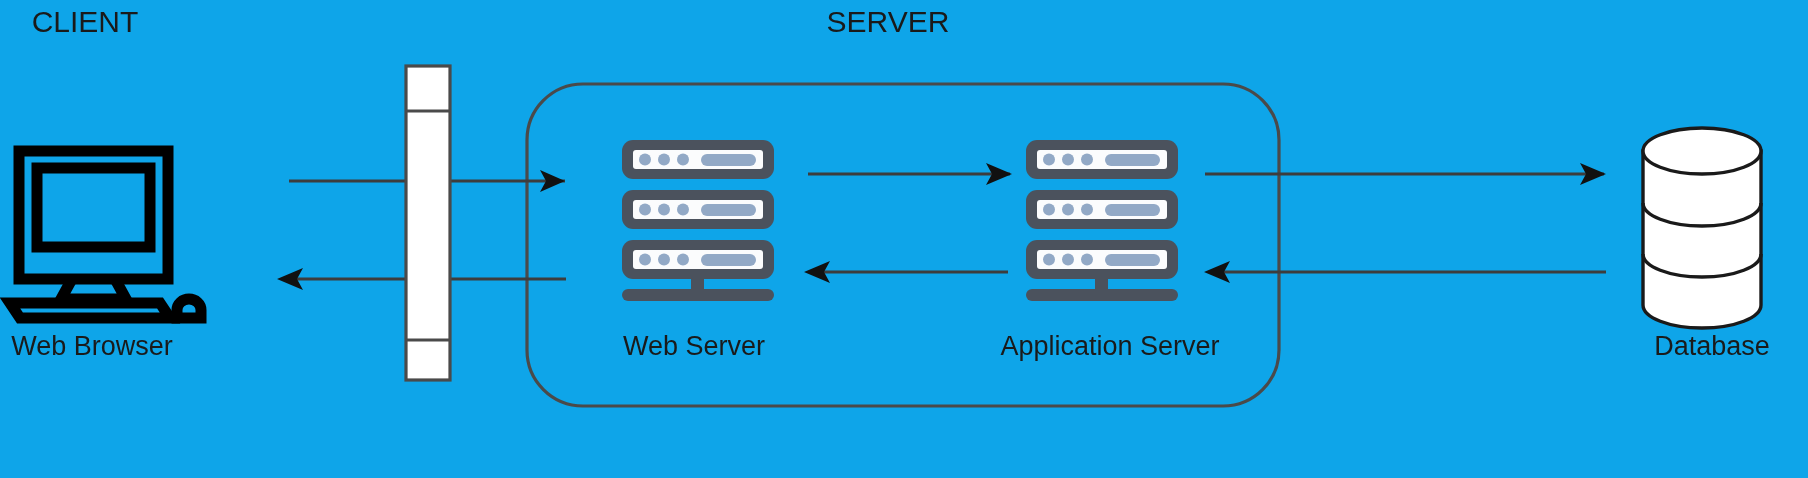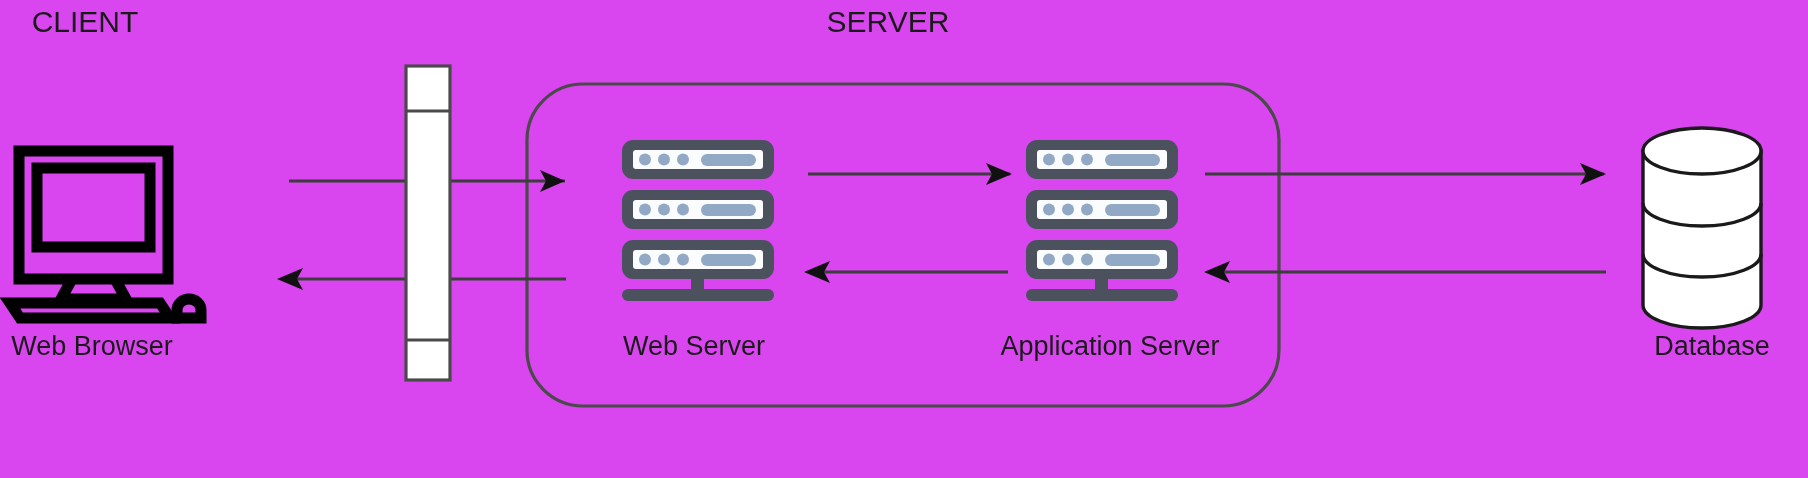--- a/index.html
+++ b/index.html
@@ -8,21 +8,21 @@
     background: #ffffff;
   }
   body {
     font-family: "Liberation Sans", sans-serif;
     color: #1a1a1a;
   }
   #diagram-root {
     position: relative;
     width: 1808px;
     height: 478px;
-    background: #d946ef;
+    background: #0ea5e9;
     overflow: hidden;
   }
   #arch-svg {
     position: absolute;
     top: 0;
     left: 0;
     width: 1808px;
     height: 478px;
     display: block;
   }

